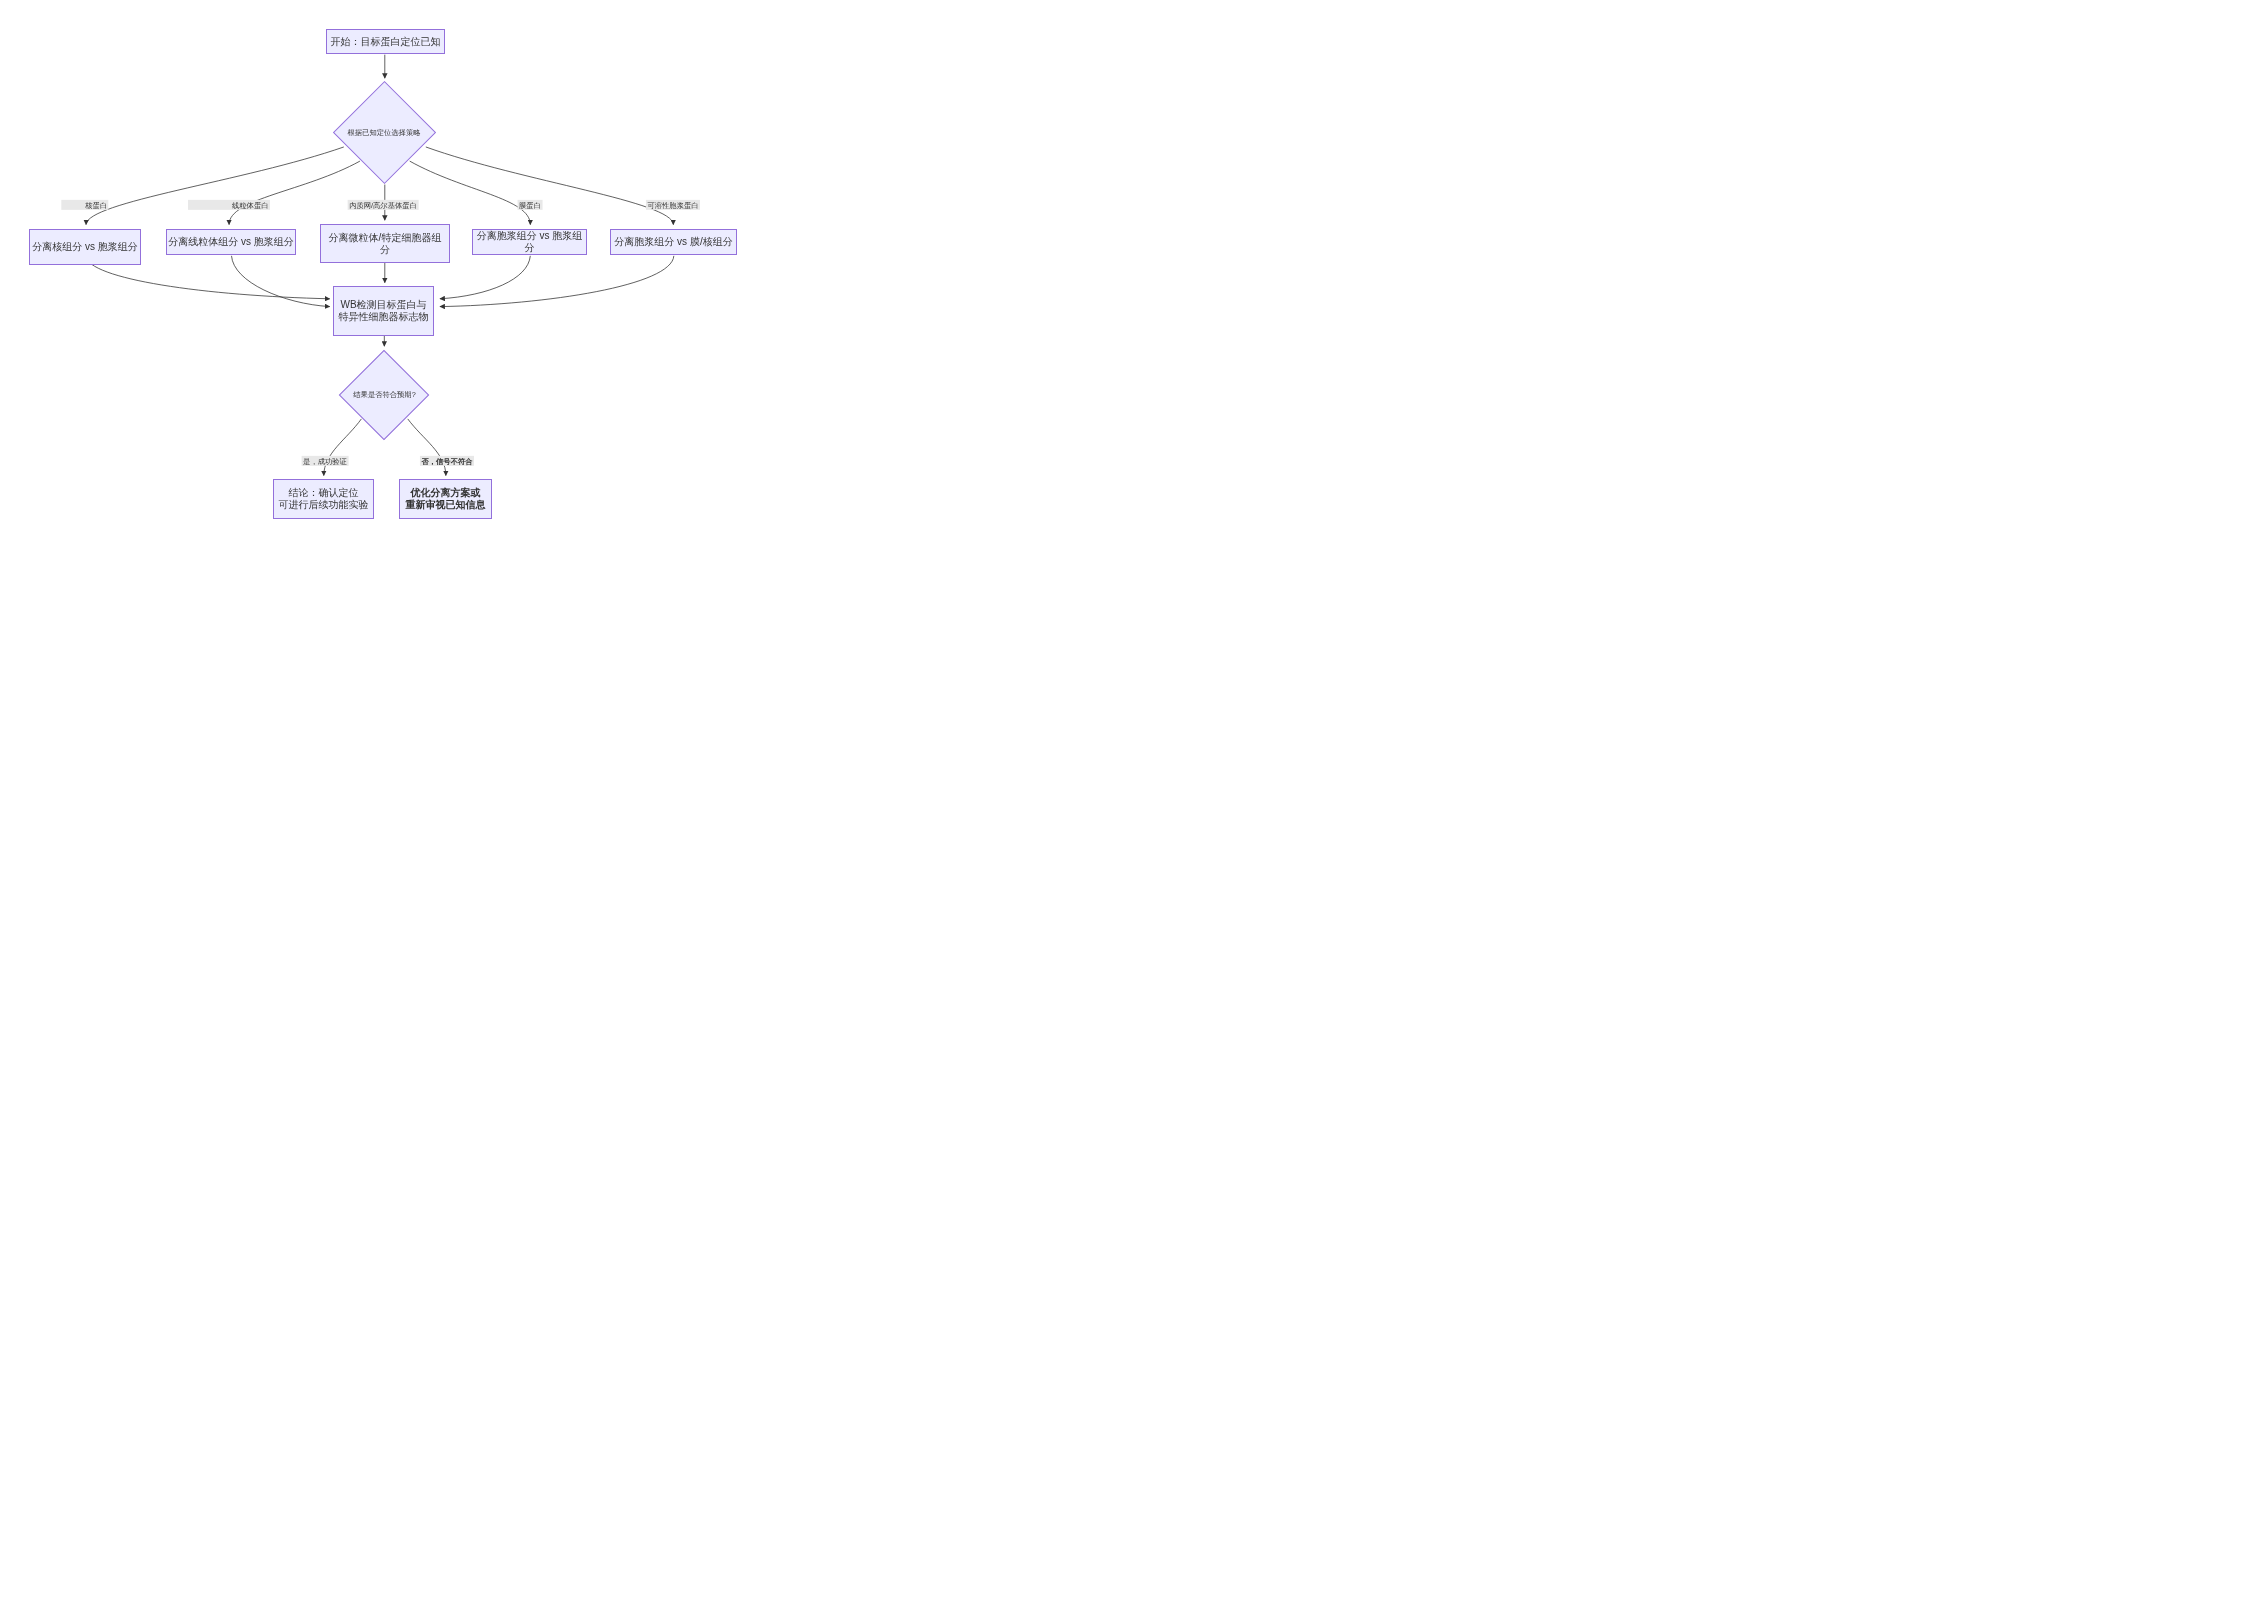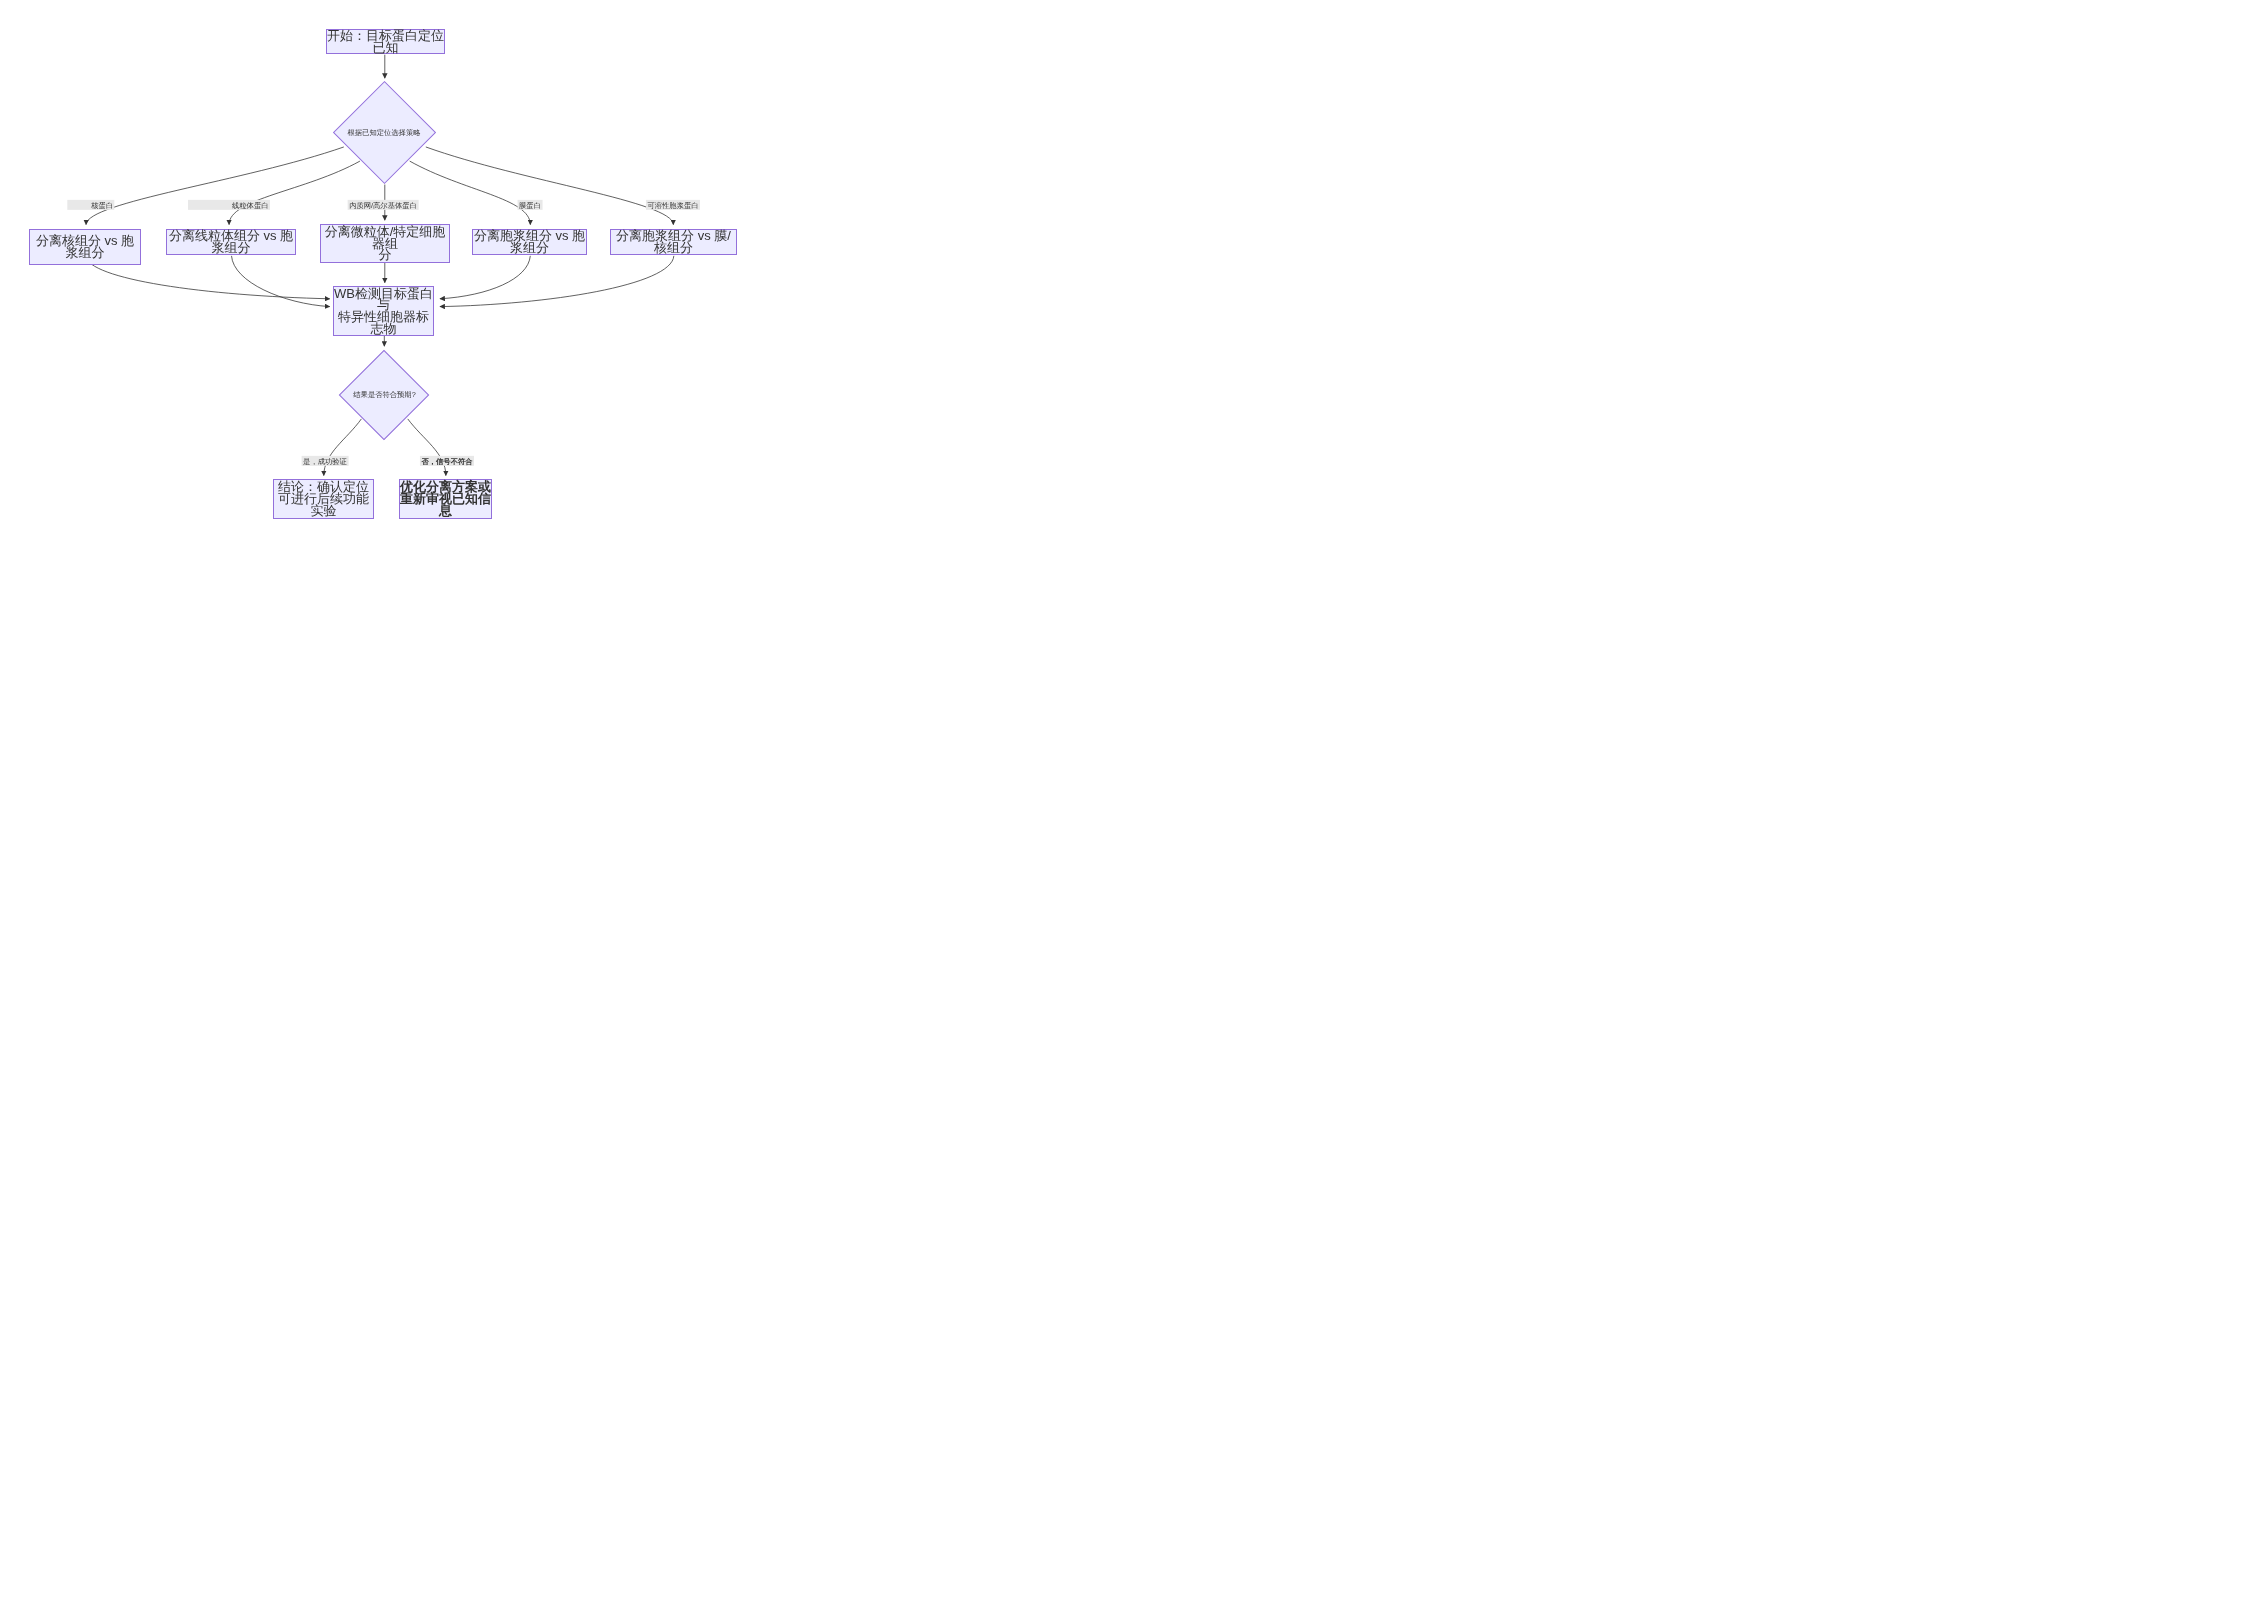--- a/index.html
+++ b/index.html
@@ -32,21 +32,21 @@
   .node {
     position: absolute;
     box-sizing: border-box;
     background: #ECECFF;
     border: 0.7px solid #9370DB;
     display: flex;
     flex-direction: column;
     align-items: center;
     justify-content: center;
     text-align: center;
-    font-size: 13px;
+    font-size: 10px;
     line-height: 11.7px;
     color: #333333;
   }
   .diamond-shape {
     position: absolute;
     box-sizing: border-box;
     background: #ECECFF;
     border: 0.7px solid #9370DB;
     transform: rotate(45deg);
   }
@@ -91,21 +91,21 @@
     <path class="edge" d="M 175 524 C 180 572, 420 606, 675 612" marker-end="url(#arrow)"></path>
     <path class="edge" d="M 474 524 C 478 578, 580 622, 675 628" marker-end="url(#arrow)"></path>
     <path class="edge" d="M 788 537 L 788 579" marker-end="url(#arrow)"></path>
     <path class="edge" d="M 1086 524 C 1082 572, 1000 606, 901 612" marker-end="url(#arrow)"></path>
     <path class="edge" d="M 1380 524 C 1376 585, 1120 624, 901 628" marker-end="url(#arrow)"></path>
     <path class="edge" d="M 787 663 L 787 709" marker-end="url(#arrow)"></path>
     <path class="edge" d="M 740 858 C 710 900, 663 928, 663 974" marker-end="url(#arrow)"></path>
     <path class="edge" d="M 835 858 C 866 900, 913 928, 913 974" marker-end="url(#arrow)"></path>
   </svg>
 
-  <div class="edge-label" style="left:91px; top:205px;padding-left:24px;">核蛋白</div>
+  <div class="edge-label" style="left:85px; top:205px;padding-left:24px;">核蛋白</div>
   <div class="edge-label" style="left:229px; top:205px;padding-left:44px;">线粒体蛋白</div>
   <div class="edge-label" style="left:383px; top:205px;">内质网/高尔基体蛋白</div>
   <div class="edge-label" style="left:530px; top:205px;">膜蛋白</div>
   <div class="edge-label" style="left:673px; top:205px;">可溶性胞浆蛋白</div>
   <div class="edge-label" style="left:325px; top:461px;">是，成功验证</div>
   <div class="edge-label" style="left:447px; top:461px;font-weight:bold;">否，信号不符合</div>
 
   <div class="node" style="left:326px; top:29px; width:119px; height:25px;">
     <span>开始：目标蛋白定位已知</span>
   </div>

